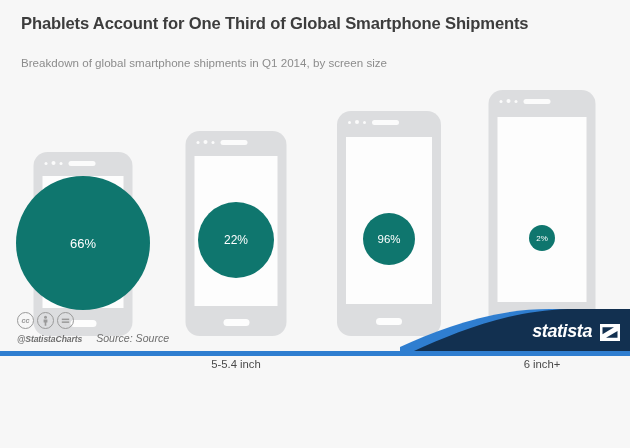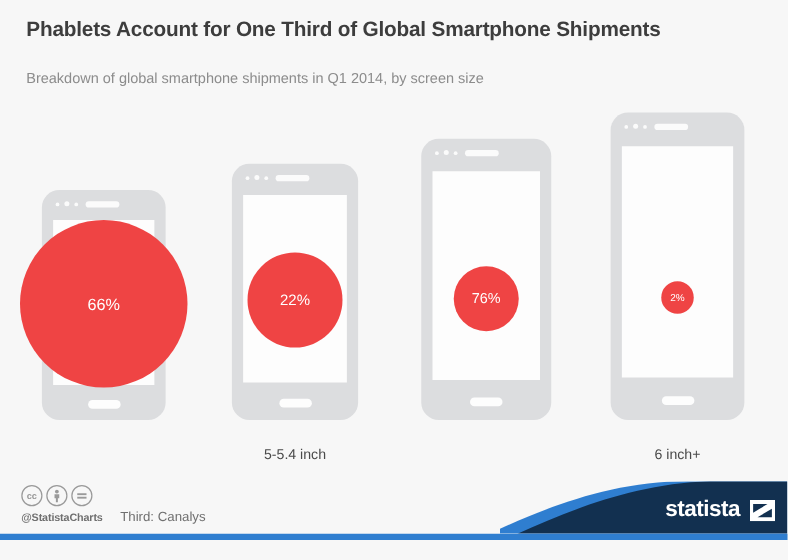--- a/index.html
+++ b/index.html
@@ -9,21 +9,21 @@
   body {
     width: 630px;
     height: 448px;
     background: #f7f7f7;
     font-family: "Liberation Sans", sans-serif;
     overflow: hidden;
   }
   #infographic {
     position: relative;
     width: 630px;
-    height: 432px;
+    height: 356px;
     background: #f7f7f7;
     box-sizing: border-box;
   }
 
   
   .header {
     position: absolute;
     left: 21px;
     top: 14px;
     right: 18px;
@@ -109,21 +109,21 @@
     width: 26px;
     height: 7px;
     border-radius: 4px;
     background: #fdfdfd;
   }
   .bubble {
     position: absolute;
     left: 50%;
     transform: translate(-50%, 50%);
     border-radius: 50%;
-    background: #ef4444;
+    background: #0f766e;
     display: flex;
     align-items: center;
     justify-content: center;
     color: #ffffff;
     font-family: "Liberation Sans", sans-serif;
     z-index: 5;
   }
   .cat-label {
     position: absolute;
     bottom: 10px;
@@ -134,20 +134,21 @@
     color: #4a4a4a;
   }
 
   
   .footer {
     position: absolute;
     left: 0;
     bottom: 0;
     width: 630px;
     height: 52px;
+    font-style: italic;
   }
   .cc-row {
     position: absolute;
     left: 17px;
     top: 8px;
     display: flex;
     gap: 3px;
   }
   .cc-icon {
     width: 17px;
@@ -263,21 +264,21 @@
         <div class="screen" style="top:26px;bottom:32px;"></div>
         <div class="bezel-top">
           <span class="dot-s"></span>
           <span class="dot-m"></span>
           <span class="dot-s"></span>
           <span class="speaker"></span>
         </div>
         <div class="home-btn" style="bottom:11px;"></div>
       </div>
       <div class="bubble" style="width:52px;height:52px;font-size:11.5px;bottom:141px;">
-        <span>76%</span>
+        <span>96%</span>
       </div>
     </div>
 
     <div class="phone-group" style="left:463px;">
       <div class="phone" style="width:107px;height:246px;">
         <div class="screen" style="top:27px;bottom:34px;"></div>
         <div class="bezel-top">
           <span class="dot-s"></span>
           <span class="dot-m"></span>
           <span class="dot-s"></span>
@@ -310,21 +311,21 @@
       <span class="cc-icon">
         <svg width="13" height="13" viewBox="0 0 13 13">
           <rect x="2.8" y="4.6" width="7.4" height="1.5" fill="#9a9a9a"></rect>
           <rect x="2.8" y="7.4" width="7.4" height="1.5" fill="#9a9a9a"></rect>
         </svg>
       </span>
     </div>
 
     <div class="credit-row">
       <span class="handle">@StatistaCharts</span>
-      <span class="source">Third: Canalys</span>
+      <span class="source">Source: Source</span>
     </div>
 
     <div class="logo">
       <svg width="230" height="42" viewBox="0 0 230 42" preserveAspectRatio="none">
         <path d="M0 42 L230 42 L230 0 L150 0 C90 0 40 20 0 38 Z" fill="#2f7ed0"></path>
         <path d="M14 42 L230 42 L230 0 L168 0 C105 2 55 24 14 42 Z" fill="#123050"></path>
       </svg>
       <span class="logo-word">statista</span>
       <span class="logo-mark">
         <svg width="20" height="17" viewBox="0 0 20 17">

